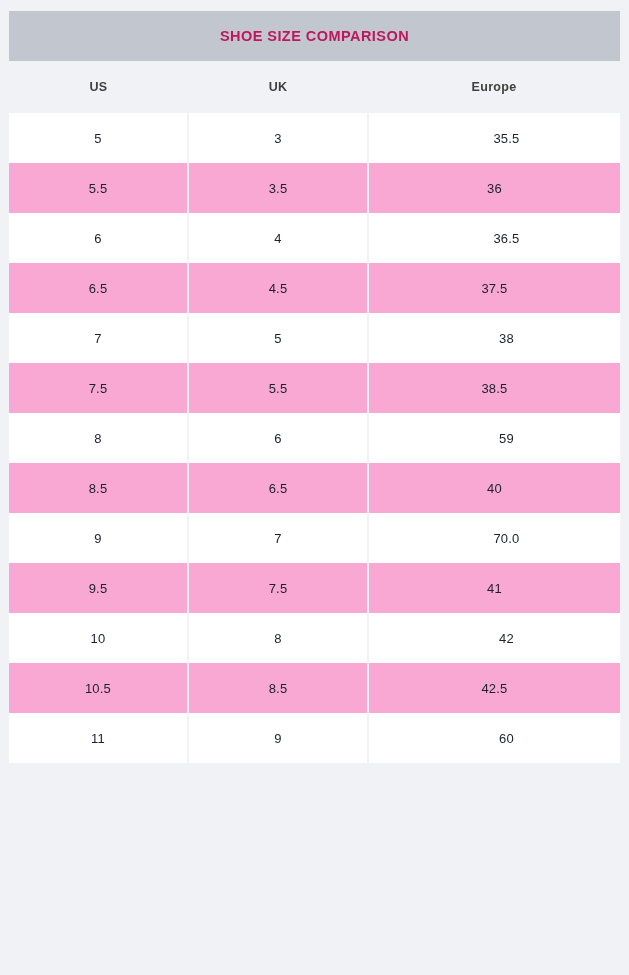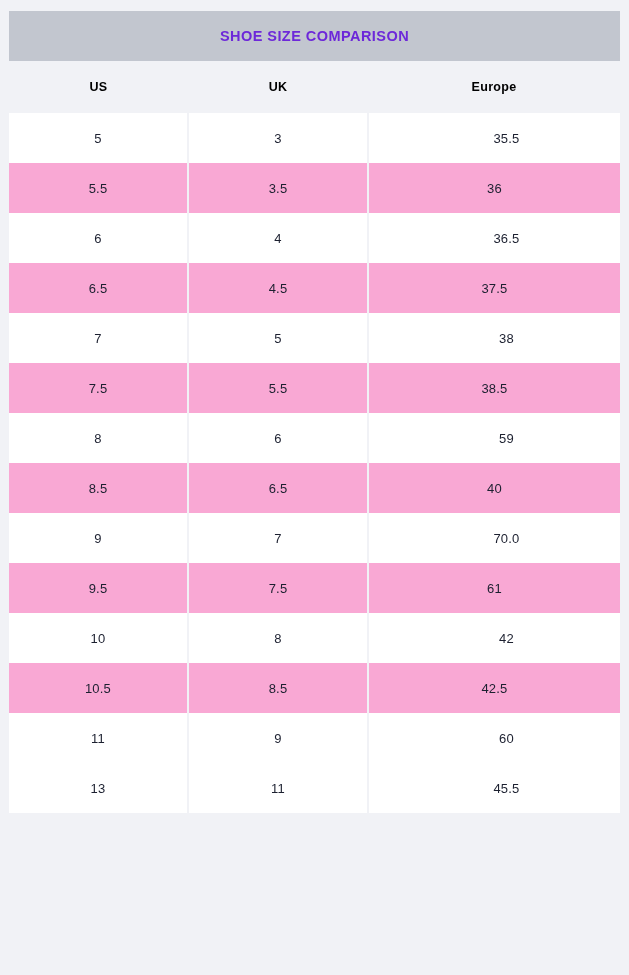--- a/index.html
+++ b/index.html
@@ -23,21 +23,21 @@
     width: 611px;
   }
 
   
   .chart-title {
     height: 50px;
     background: #c2c6cf;
     display: flex;
     align-items: center;
     justify-content: center;
-    color: #6d28d9;
+    color: #be185d;
     font-size: 14.5px;
     font-weight: bold;
     letter-spacing: 0.45px;
     text-transform: uppercase;
     box-sizing: border-box;
   }
 
   
   table.size-table {
     width: 611px;
@@ -55,21 +55,21 @@
     padding: 0;
     margin: 0;
     text-align: center;
     vertical-align: middle;
   }
 
   
   thead tr.col-head-row th {
     height: 52px;
     background: transparent;
-    color: #000000;
+    color: #404040;
     font-size: 12.5px;
     font-weight: bold;
     letter-spacing: 0.3px;
   }
 
   
   tbody tr td {
     height: 50px;
     font-size: 13px;
     color: #1c2030;
@@ -168,21 +168,21 @@
 
       <tr class="row-light">
         <td class="col-first">9</td>
         <td>7</td>
         <td class="col-last">70.0</td>
       </tr>
 
       <tr class="row-dark">
         <td class="col-first">9.5</td>
         <td>7.5</td>
-        <td class="col-last">61</td>
+        <td class="col-last">41</td>
       </tr>
 
       <tr class="row-light">
         <td class="col-first">10</td>
         <td>8</td>
         <td class="col-last">42</td>
       </tr>
 
       <tr class="row-dark">
         <td class="col-first">10.5</td>
@@ -192,21 +192,16 @@
 
       <tr class="row-light">
         <td class="col-first">11</td>
         <td>9</td>
         <td class="col-last">60</td>
       </tr>
 
 
 
 
-      <tr class="row-light">
-        <td class="col-first">13</td>
-        <td>11</td>
-        <td class="col-last">45.5</td>
-      </tr>
 
     </tbody>
   </table>
 </div>
 
 </body></html>

